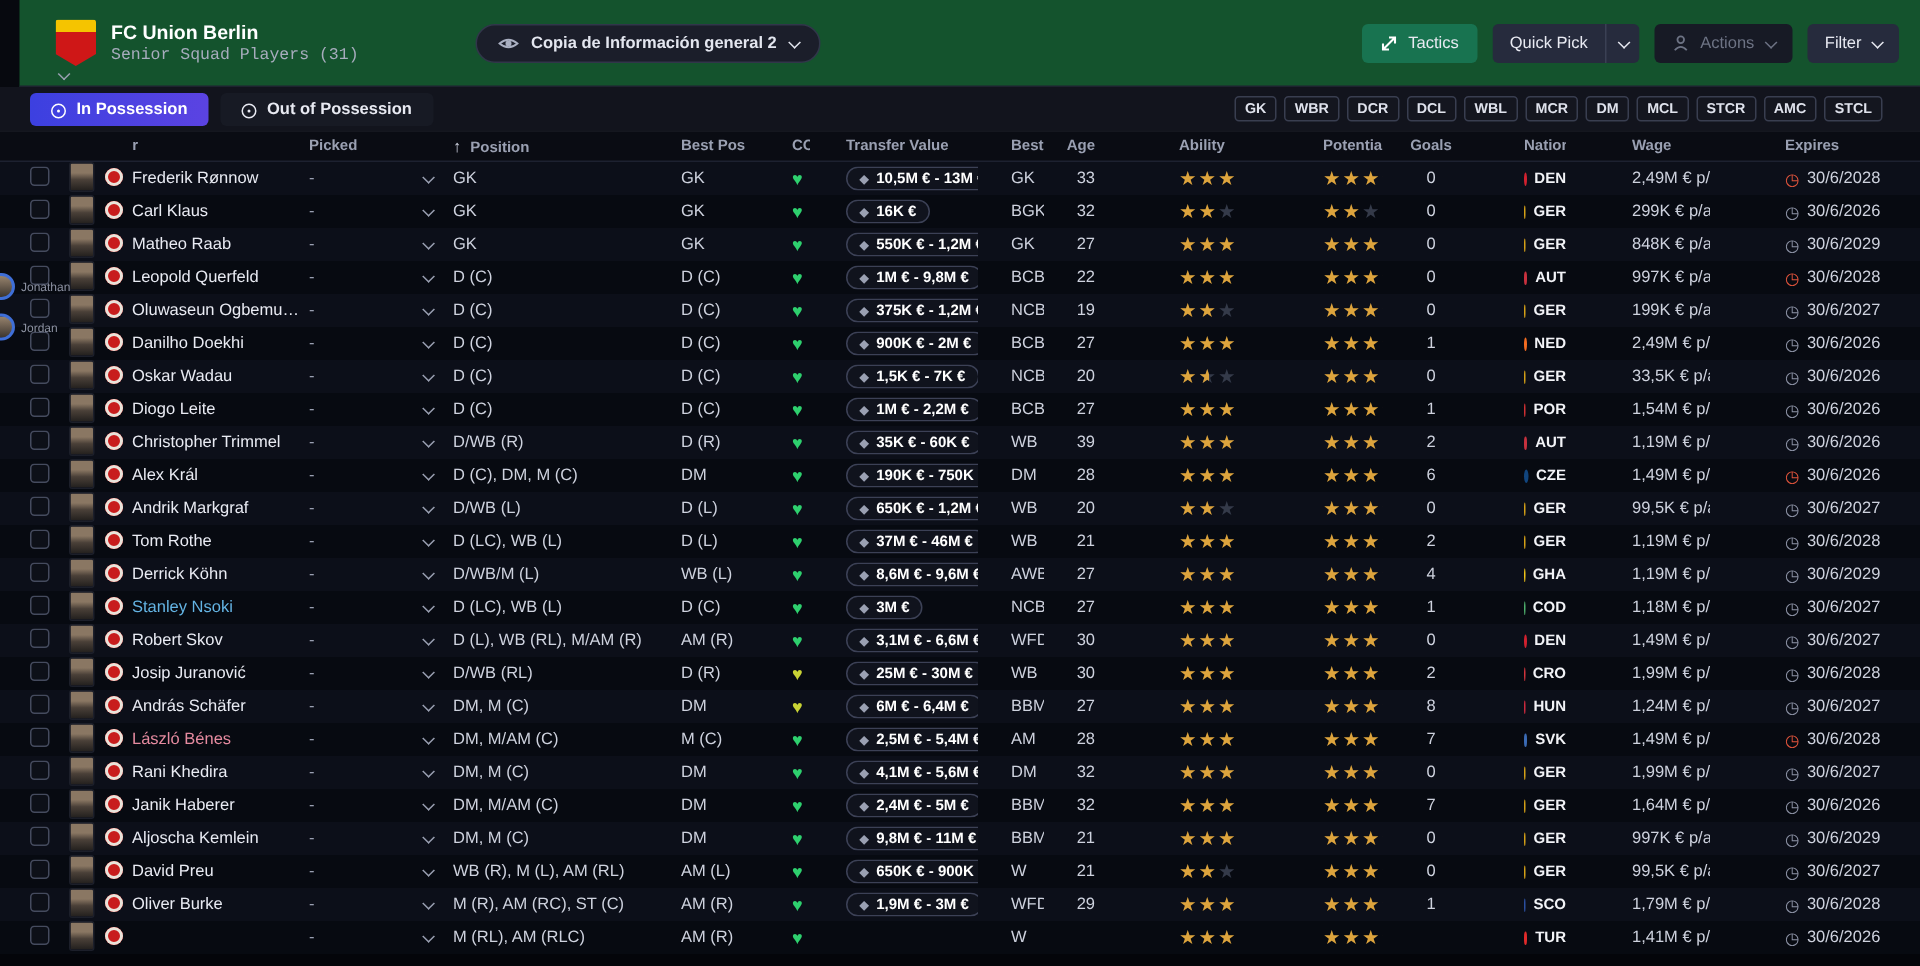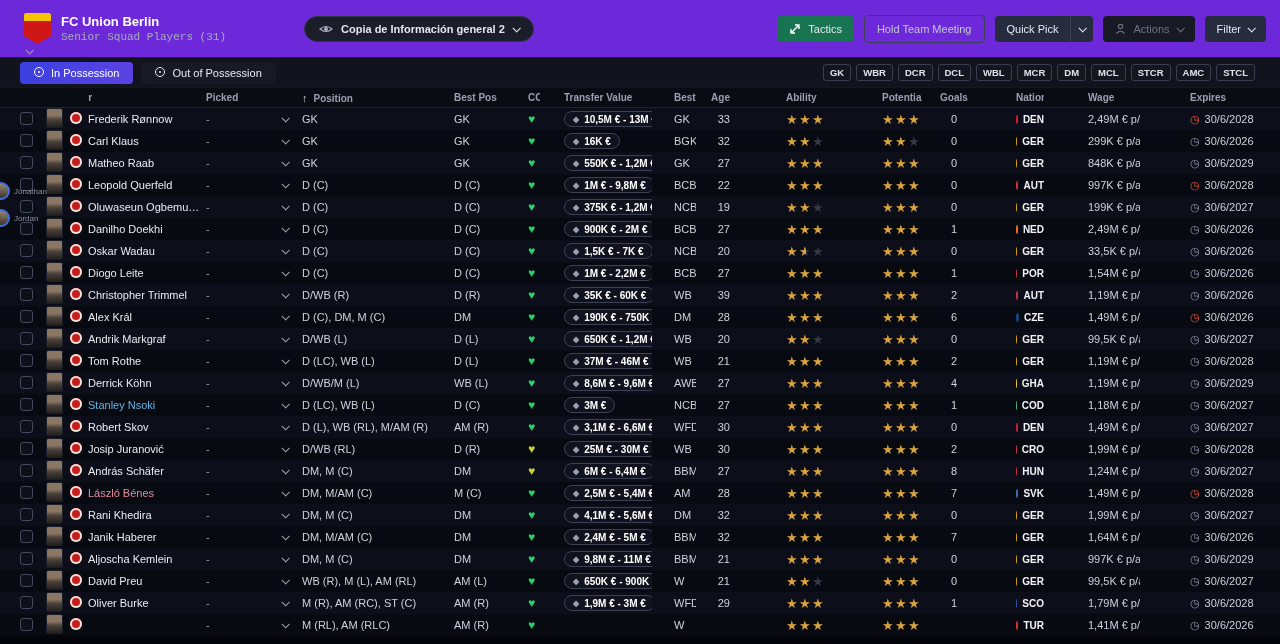--- a/index.html
+++ b/index.html
@@ -1,21 +1,21 @@
 <!DOCTYPE html>
 <html><head>
 <meta charset="utf-8">
 <style>
   * { margin:0; padding:0; box-sizing:border-box; }
   html,body { width:1280px; height:644px; overflow:hidden; background:#07090f;
     font-family:"Liberation Sans", sans-serif; color:#e8eaf2; }
 
   
-  .topbar { height:58px; background:#6d28d9; border-bottom:1px solid #1e2230;
-    display:flex; align-items:center; padding:0 14px 0 24px; position:relative; }
+  .topbar { height:58px; background:#14532d; border-bottom:1px solid #1e2230;
+    display:flex; align-items:center; padding:0 14px 0 24px; position:relative;margin-left:13px; }
   .collapse-wrap { position:absolute; left:26px; top:40px; color:#9aa0b2; }
   .crest { width:27px; height:31px; margin-right:10px;
     background:linear-gradient(180deg,#f5c400 0 26%,#cf1717 26% 100%);
     clip-path:polygon(0 0,100% 0,100% 74%,50% 100%,0 74%); border-radius:2px; }
   .club-block { display:flex; flex-direction:column; gap:2px; }
   .club-title { font-size:13px; font-weight:bold; color:#fff; }
   .club-sub { font-size:11px; color:#a7acbd;font-family:Liberation Mono, monospace; }
   .view-dd { margin-left:78px; display:flex; align-items:center; gap:8px;
     background:#1b1e2a; border:1px solid #31364a; border-radius:16px;
     padding:6px 14px; font-size:11px; font-weight:bold; color:#e3e6ef;text-align:center; }
@@ -30,21 +30,21 @@
   .btn-grey { background:#262b3d; }
   .split { display:flex; align-items:stretch; border-radius:4px; overflow:hidden; }
   .split .btn { border-radius:0; }
   .split .chev-seg { background:#262b3d; border-left:1px solid #3a4054;
     display:flex; align-items:center; padding:0 8px; }
   .btn-muted { color:#6d7384; background:#171a25; font-weight:normal; }
 
   
   .toolbar { height:30px; background:#12141d; display:flex; align-items:center;
     padding:0 12px 0 20px; gap:8px; border-bottom:1px solid #15171f; }
-  .tab { display:flex; align-items:flex-start; gap:7px; font-size:11px; font-weight:normal;
+  .tab { display:flex; align-items:flex-end; gap:7px; font-size:11px; font-weight:bold;
     padding:5px 14px; border-radius:4px; }
   .tab-active { background:linear-gradient(90deg,#3c40e0,#5b43e2); color:#fff; }
   .tab-idle { background:#171a24; color:#e8eaf2; }
   .ball { width:10px; height:10px; border:1.5px solid currentColor; border-radius:50%;
     position:relative; display:inline-block; }
   .ball::after { content:''; position:absolute; left:3px; top:3px; width:2px; height:2px;
     background:currentColor; border-radius:50%; }
   .chips { margin-left:auto; display:flex; gap:5px; align-items:center; }
   .chips-sep { width:8px; }
   .chip { font-size:9.5px; font-weight:bold; color:#dfe2ec; border:1px solid #393e50;
@@ -127,23 +127,20 @@
     <span>Copia de Información general 2</span>
     <span class="chev"></span>
   </div>
   <div class="topbar-right">
     <div class="btn btn-tactics">
       <svg width="12" height="12">
           <path d="M2 10 L10 2 M6 2 h4 v4 M2 6 v4 h4" fill="none" stroke="#fff" stroke-width="1.4"></path>
         </svg>
       <span>Tactics</span>
     </div>
-    <div class="btn btn-outline">
-      <span>Hold Team Meeting</span>
-    </div>
     <div class="split">
       <div class="btn btn-grey">
         <span>Quick Pick</span>
       </div>
       <div class="chev-seg">
           <span class="chev"></span>
         </div>
     </div>
     <div class="btn btn-muted">
       <svg width="11" height="11">

